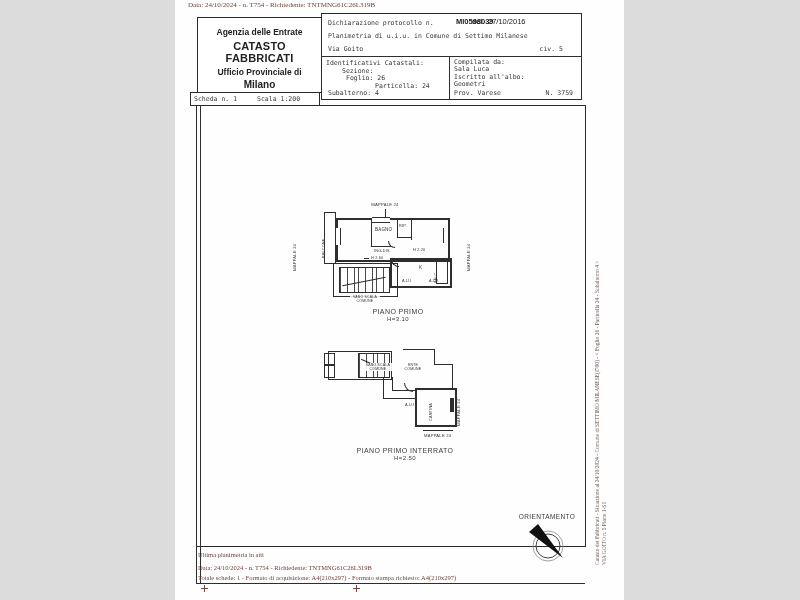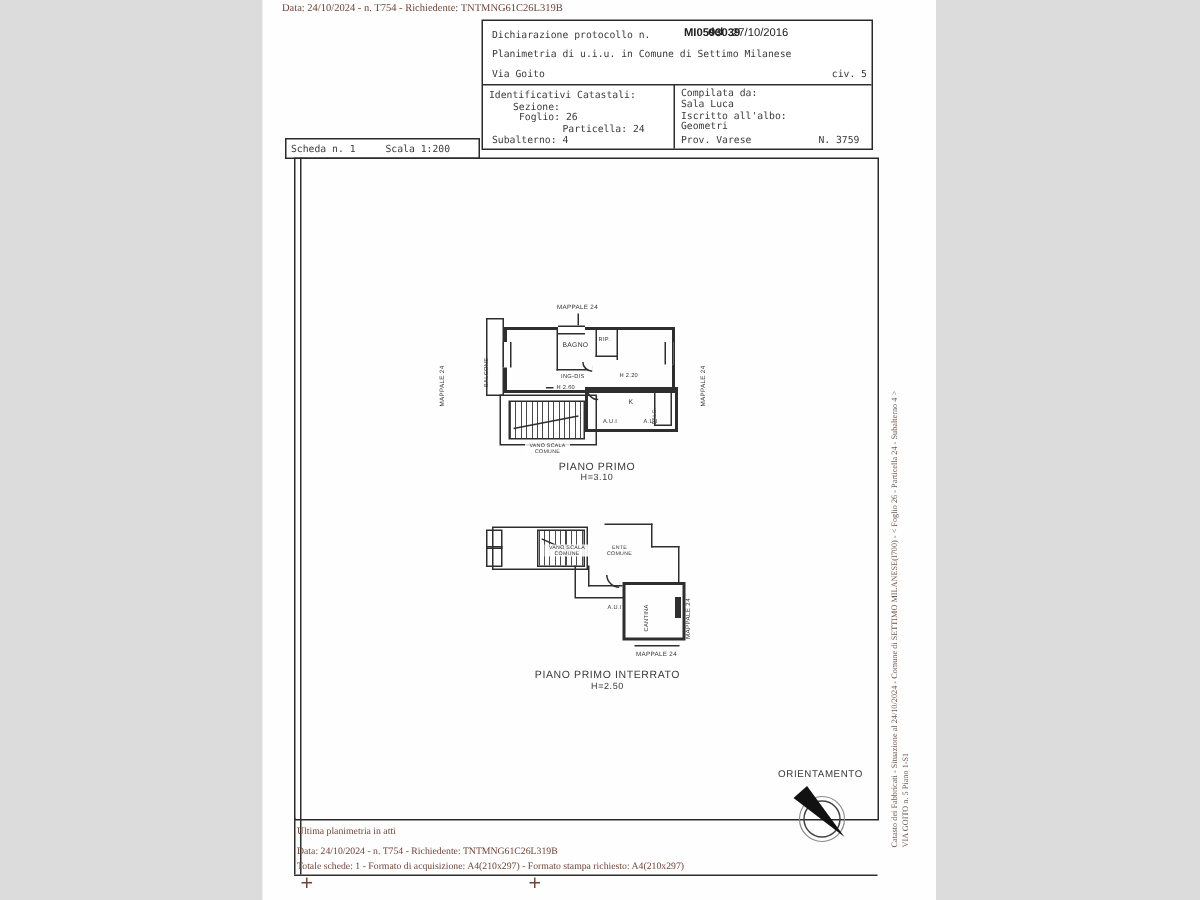--- a/index.html
+++ b/index.html
@@ -26,34 +26,40 @@
   .tick{background:#6e4539;}
 </style>
 </head>
 <body>
 
 <div id="stage">
   <div id="page"></div>
 
   <div class="abs serif meta" style="left:188px;top:1px;">Data: 24/10/2024 - n. T754 - Richiedente: TNTMNG61C26L319B</div>
 
+  <div class="abs box" style="left:197px;top:17px;width:123px;height:74px;">
+    <div class="hdrline" style="margin-top:9px;font-size:8.5px;">Agenzia delle Entrate</div>
+    <div class="hdrline" style="margin-top:3px;font-size:11px;letter-spacing:0.2px;">CATASTO FABBRICATI</div>
+    <div class="hdrline" style="margin-top:3px;font-size:8.5px;">Ufficio Provinciale di</div>
+    <div class="hdrline" style="margin-top:2px;font-size:10px;">Milano</div>
+  </div>
 
   <div class="abs box" style="left:190px;top:92px;width:128px;height:12px;">
     <span class="abs mono typ" style="left:3px;top:2px;">Scheda n. 1</span>
     <span class="abs mono typ" style="left:66px;top:2px;">Scala 1:200</span>
   </div>
 
   <div class="abs box" style="left:321px;top:13px;width:259px;height:85px;">
     <span class="abs mono typ" style="left:6px;top:5px;">Dichiarazione protocollo n.</span>
     <span class="abs sans" style="left:105px;top:3px;font-size:7.5px;font-weight:bold;color:#222;padding-left:29px;">MI0593039</span>
     <span class="abs sans" style="left:150px;top:4px;font-size:7px;font-weight:bold;color:#222;">del</span>
     <span class="abs sans" style="left:166px;top:3px;font-size:7.5px;font-weight:normal;color:#222;">27/10/2016</span>
     <span class="abs mono typ" style="left:6px;top:18px;">Planimetria di u.i.u. in Comune di Settimo Milanese</span>
     <span class="abs mono typ" style="left:6px;top:31px;">Via Goito</span>
-    <span class="abs mono typ" style="right:3px;top:31px;padding-left:25px;">civ. 5</span>
+    <span class="abs mono typ" style="right:18px;top:31px;padding-left:25px;">civ. 5</span>
     <div class="abs ln" style="left:0;top:42px;width:259px;height:1px;"></div>
     <div class="abs ln" style="left:127px;top:42px;width:1px;height:43px;"></div>
     <span class="abs mono typ" style="left:4px;top:45px;">Identificativi Catastali:</span>
     <span class="abs mono typ" style="left:20px;top:53px;">Sezione:</span>
     <span class="abs mono typ" style="left:24px;top:60px;">Foglio: 26</span>
     <span class="abs mono typ" style="left:6px;top:68px;padding-left:47px;">Particella: 24</span>
     <span class="abs mono typ" style="left:6px;top:75px;">Subalterno: 4</span>
     <span class="abs mono typ" style="left:132px;top:44px;">Compilata da:</span>
     <span class="abs mono typ" style="left:132px;top:51px;">Sala Luca</span>
     <span class="abs mono typ" style="left:132px;top:59px;">Iscritto all'albo:</span>

